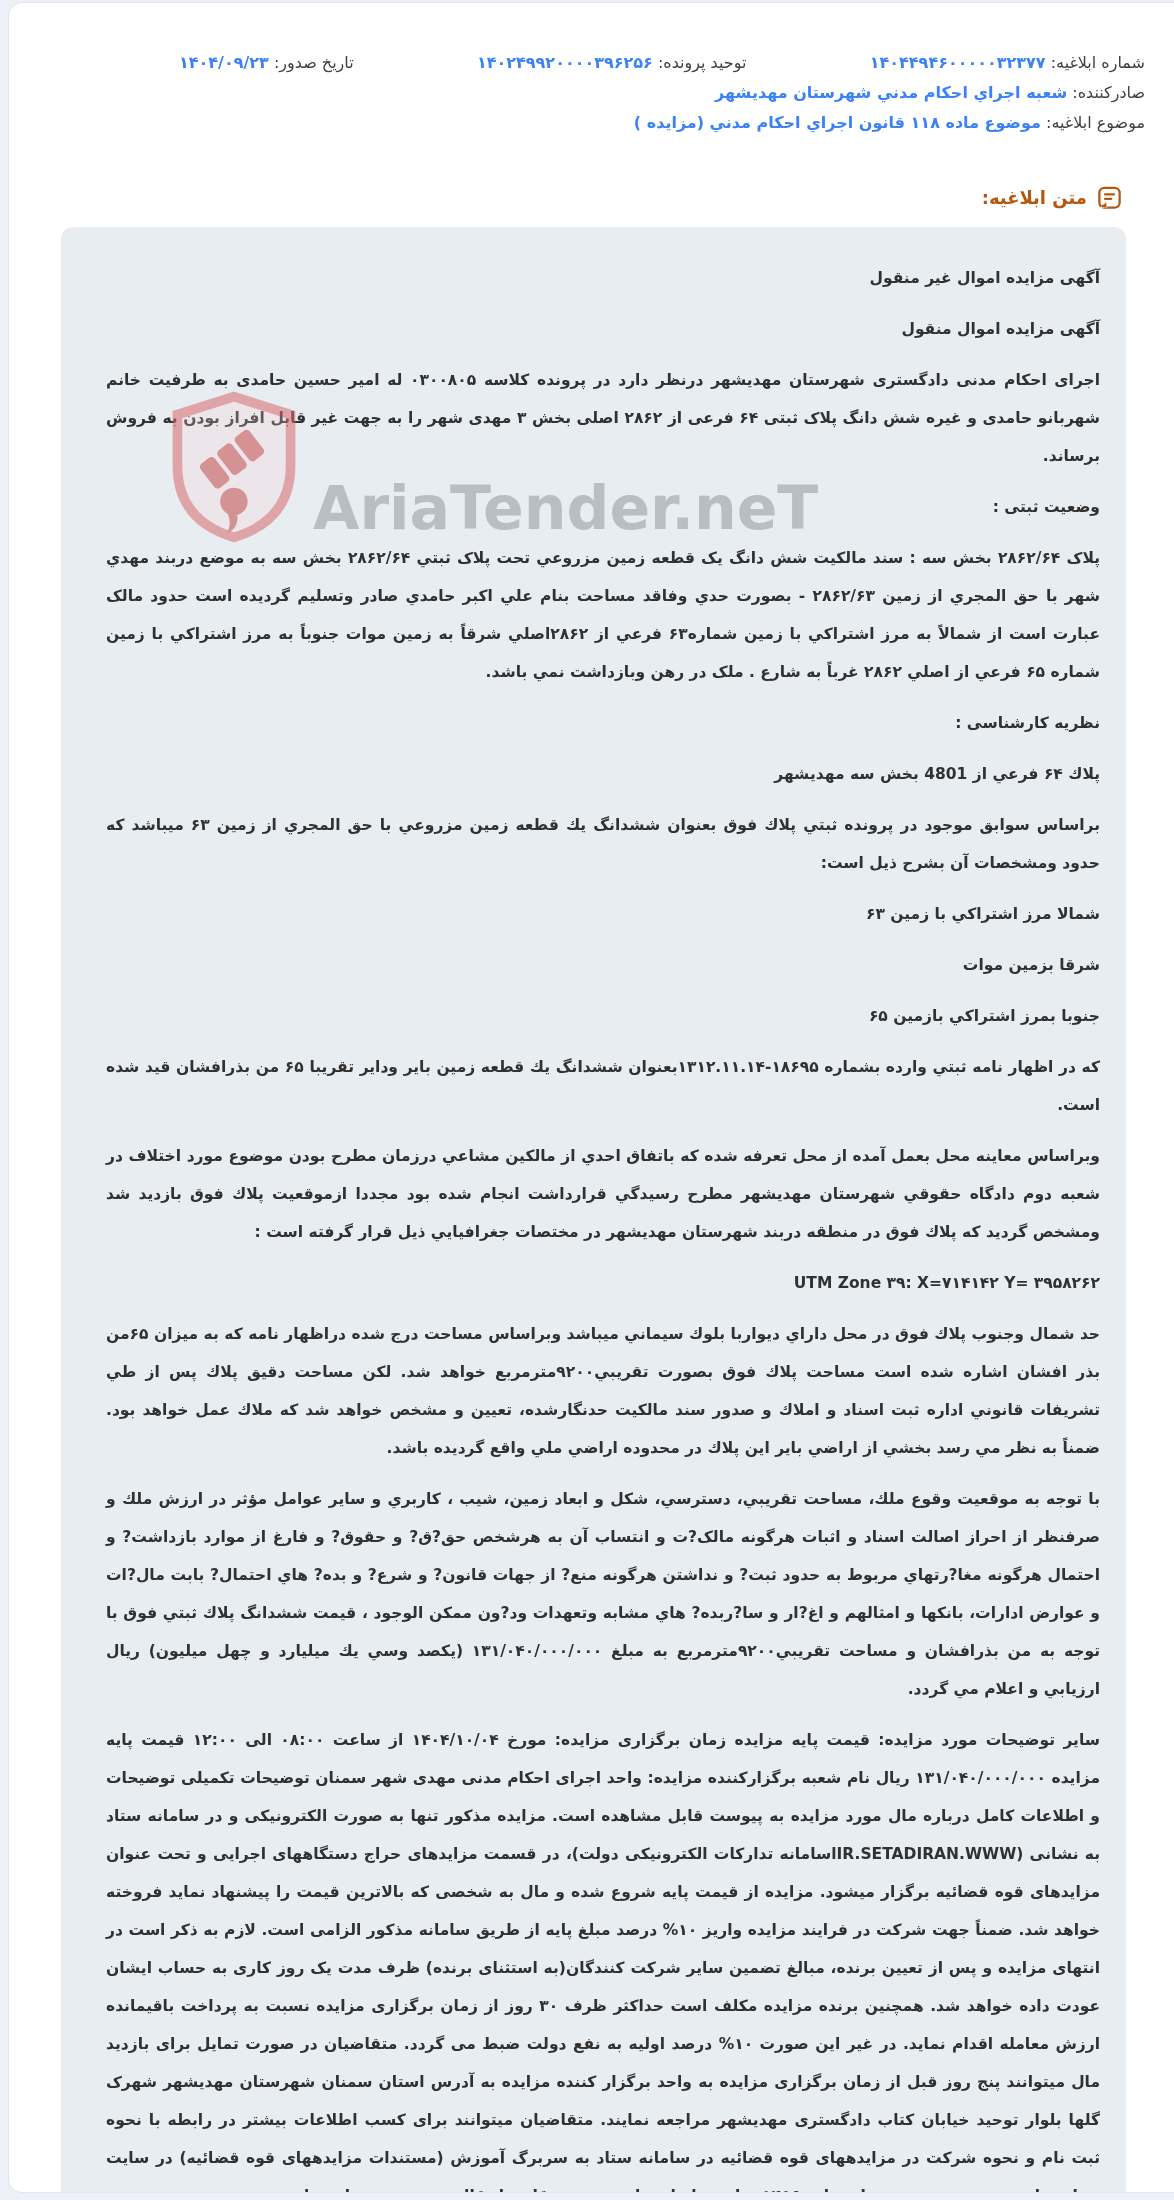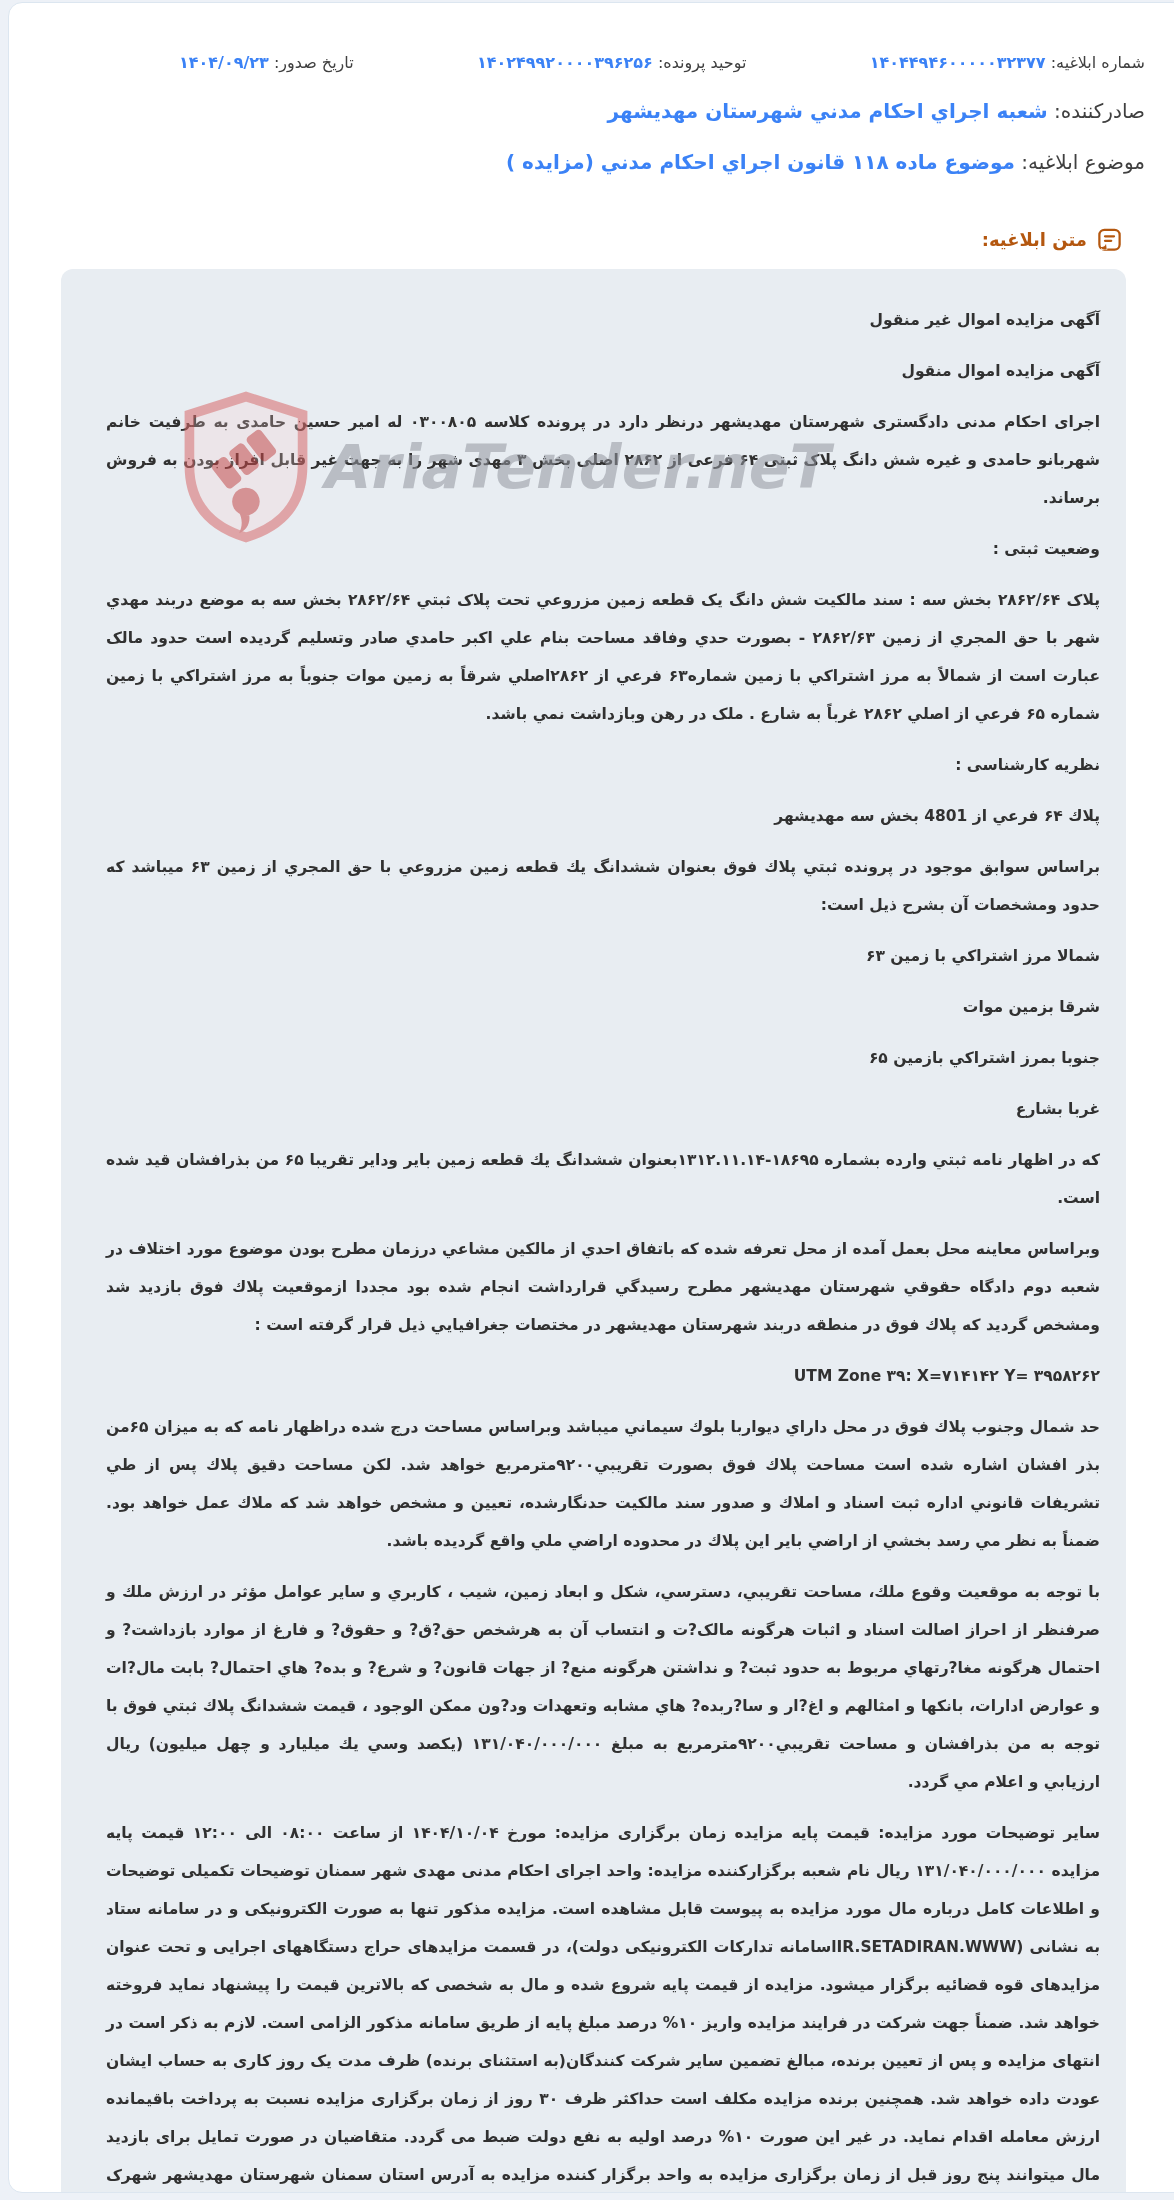--- a/index.html
+++ b/index.html
@@ -21,21 +21,21 @@
   .content { direction: rtl; padding: 50px 54px 0 40px; position: relative; }
 
   .meta-row {
     display: flex; justify-content: space-between; align-items: baseline;
     padding-left: 130px;
     font-size: 16px;
   }
   .meta-item { white-space: nowrap; }
   .lbl { color: #404040; font-weight: normal; }
   .val { color: #3b82f6; font-weight: bold; }
-  .meta-line { margin-top: 27px; font-size: 20px; }
+  .meta-line { margin-top: 11px; font-size: 16px; }
 
   .section-head {
     margin-top: 52px; margin-left: 0; margin-right: 22px;
     color: #b4570f; font-weight: bold; font-size: 18px;
     display: flex; align-items: center; gap: 9px;
   }
   .section-head svg { flex: 0 0 auto; }
 
   .notice-box {
     margin-top: 16px; margin-right: 19px; margin-left: 12px;
@@ -44,24 +44,24 @@
     padding: 32px 26px 90px 45px;
     position: relative;
   }
   .para {
     font-size: 15.5px; line-height: 38px; font-weight: bold;
     color: #313131; margin: 0 0 13px 0;
     text-align: justify;
   }
 
   .watermark {
-    position: absolute; top: 388px; left: 168px;
+    position: absolute; top: 388px; left: 156px;
     direction: ltr;
-    display: flex; align-items: center; gap: 10px;
-    pointer-events: none; z-index: 5; font-style: italic;
+    display: flex; align-items: flex-end; gap: 10px;
+    pointer-events: none; z-index: 5;
   }
   .wm-text {
     font-size: 60px; font-weight: 800;
     color: rgba(145, 150, 158, 0.55);
     letter-spacing: 0px;
     font-family: "DejaVu Sans", sans-serif;
     white-space: nowrap;
   }
 </style>
 </head>
@@ -112,21 +112,20 @@
           <p class="para">آگهی مزایده اموال منقول</p>
           <p class="para">اجرای احکام مدنی دادگستری شهرستان مهدیشهر درنظر دارد در پرونده کلاسه ۰۳۰۰۸۰۵  له  امیر حسین حامدی  به طرفیت  خانم شهربانو حامدی و غیره  شش دانگ پلاک ثبتی ۶۴ فرعی از ۲۸۶۲ اصلی بخش ۳ مهدی شهر  را  به  جهت غیر قابل افراز بودن  به فروش برساند.</p>
           <p class="para">وضعیت ثبتی :</p>
           <p class="para">پلاک ۲۸۶۲/۶۴ بخش سه : سند مالکیت شش دانگ یک قطعه زمین مزروعي تحت پلاک ثبتي ۲۸۶۲/۶۴ بخش سه به موضع دربند مهدي شهر با حق المجري از زمین ۲۸۶۲/۶۳ - بصورت حدي وفاقد مساحت بنام علي اکبر حامدي صادر وتسلیم گردیده است حدود مالک عبارت است از شمالاً به مرز اشتراکي با زمین شماره۶۳ فرعي از ۲۸۶۲اصلي شرقاً به زمین موات جنوباً به مرز اشتراکي با زمین شماره ۶۵ فرعي از اصلي ۲۸۶۲ غرباً به شارع . ملک در رهن وبازداشت نمي باشد.</p>
           <p class="para">نظریه کارشناسی :</p>
           <p class="para">پلاك ۶۴ فرعي از 4801 بخش سه مهدیشهر</p>
           <p class="para">براساس سوابق موجود در پرونده ثبتي پلاك فوق بعنوان ششدانگ یك قطعه زمین مزروعي با حق المجري از زمین ۶۳ میباشد که حدود ومشخصات آن بشرح ذیل است:</p>
           <p class="para">شمالا مرز اشتراکي با زمین ۶۳</p>
           <p class="para">شرقا بزمین موات</p>
           <p class="para">جنوبا  بمرز اشتراکي بازمین ۶۵</p>
-          <p class="para">غربا بشارع</p>
           <p class="para">که در اظهار نامه ثبتي وارده بشماره ۱۸۶۹۵-۱۳۱۲.۱۱.۱۴بعنوان ششدانگ یك قطعه زمین بایر ودایر تقریبا ۶۵ من بذرافشان قید شده است.</p>
           <p class="para">وبراساس معاینه محل بعمل آمده از محل تعرفه شده که باتفاق احدي از مالکین مشاعي درزمان مطرح بودن موضوع مورد اختلاف در شعبه دوم دادگاه حقوقي شهرستان مهدیشهر مطرح رسیدگي قرارداشت انجام شده بود مجددا ازموقعیت پلاك فوق بازدید شد ومشخص گردید که پلاك فوق در منطقه دربند شهرستان مهدیشهر در مختصات جغرافیایي ذیل قرار گرفته است :</p>
           <p class="para">UTM Zone ۳۹: X=۷۱۴۱۴۲  Y= ۳۹۵۸۲۶۲</p>
           <p class="para">حد شمال وجنوب پلاك فوق در محل داراي دیواربا بلوك سیماني میباشد وبراساس مساحت درج شده دراظهار نامه که به میزان ۶۵من بذر افشان اشاره شده است مساحت پلاك فوق بصورت تقریبي۹۲۰۰مترمربع خواهد شد. لکن مساحت دقیق پلاك پس از طي تشریفات قانوني اداره ثبت اسناد و املاك و صدور سند مالکیت حدنگارشده، تعیین و مشخص خواهد شد که ملاك عمل خواهد بود. ضمناً به نظر مي رسد بخشي از اراضي بایر این پلاك در محدوده اراضي ملي واقع گردیده باشد.</p>
           <p class="para">با توجه به موقعیت وقوع ملك، مساحت تقریبي، دسترسي، شکل و ابعاد زمین، شیب ، کاربري و سایر عوامل مؤثر در ارزش ملك و صرفنظر از احراز اصالت اسناد و اثبات هرگونه مالک?ت و انتساب آن به هرشخص حق?ق? و حقوق? و فارغ از موارد بازداشت? و احتمال هرگونه مغا?رتهاي مربوط به حدود ثبت? و نداشتن هرگونه منع? از جهات قانون? و شرع? و بده? هاي احتمال? بابت مال?ات و عوارض ادارات، بانکها و امثالهم و اغ?ار و سا?ربده? هاي مشابه وتعهدات ود?ون ممکن الوجود ، قیمت ششدانگ پلاك ثبتي فوق با توجه به من بذرافشان و مساحت تقریبي۹۲۰۰مترمربع به مبلغ ۱۳۱/۰۴۰/۰۰۰/۰۰۰ (یکصد وسي یك میلیارد و چهل میلیون) ریال ارزیابي و اعلام مي گردد.</p>
           <p class="para">سایر توضیحات مورد مزایده:  قیمت پایه مزایده زمان برگزاری مزایده: مورخ ۱۴۰۴/۱۰/۰۴  از ساعت ۰۸:۰۰  الی ۱۲:۰۰  قیمت پایه مزایده ۱۳۱/۰۴۰/۰۰۰/۰۰۰ ریال نام شعبه برگزارکننده مزایده: واحد اجرای احکام مدنی مهدی شهر سمنان توضیحات تکمیلی توضیحات و اطلاعات کامل درباره مال مورد مزایده به پیوست قابل مشاهده است. مزایده مذکور تنها به صورت الکترونیکی و در سامانه ستاد به نشانی  (IR.SETADIRAN.WWWاسامانه تدارکات الکترونیکی دولت)، در قسمت مزایدهای حراج دستگاههای اجرایی و تحت عنوان مزایدهای قوه قضائیه برگزار میشود. مزایده از قیمت پایه شروع شده و مال به شخصی که بالاترین قیمت را پیشنهاد نماید فروخته خواهد شد. ضمناً جهت شرکت در فرایند مزایده واریز ۱۰%  درصد مبلغ پایه از طریق سامانه مذکور الزامی است. لازم به ذکر است در انتهای مزایده و پس از تعیین برنده، مبالغ تضمین سایر شرکت کنندگان(به استثنای برنده) ظرف مدت یک روز کاری به حساب ایشان عودت داده خواهد شد. همچنین برنده مزایده مکلف است حداکثر ظرف ۳۰  روز از زمان برگزاری مزایده نسبت به پرداخت باقیمانده ارزش معامله اقدام نماید. در غیر این صورت ۱۰%  درصد اولیه به نفع دولت ضبط می گردد. متقاضیان در صورت تمایل برای بازدید مال میتوانند پنج روز قبل از زمان برگزاری مزایده به واحد برگزار کننده مزایده به آدرس استان سمنان شهرستان مهدیشهر شهرک گلها بلوار توحید خیابان کتاب دادگستری مهدیشهر مراجعه نمایند. متقاضیان میتوانند برای کسب اطلاعات بیشتر در رابطه با نحوه ثبت نام و نحوه شرکت در مزایدههای قوه قضائیه در سامانه ستاد به سربرگ آموزش (مستندات مزایدههای قوه قضائیه) در سایت ستاد مراجعه نموده و همچنین با شماره ۱۴۵۶ تماس حاصل نمایند. هزینه نقل و انتقال بر عهده خریدار خواهد بود.</p>
         </div>
 
     </div>
 

